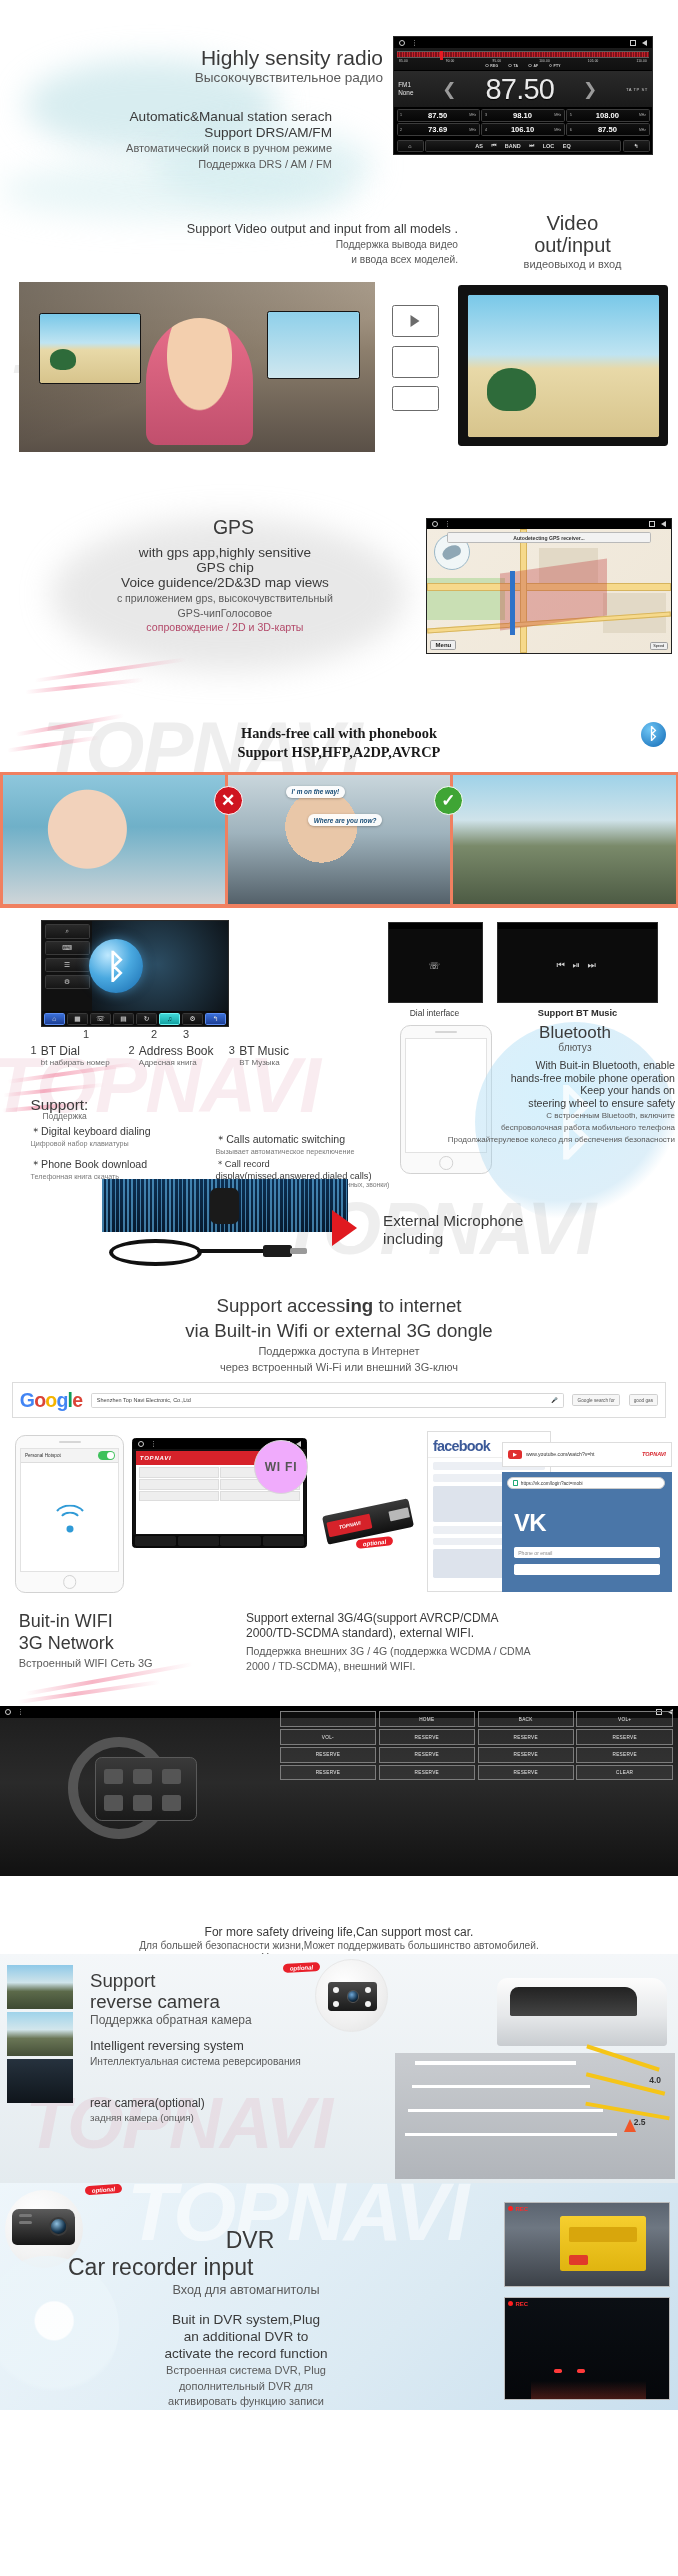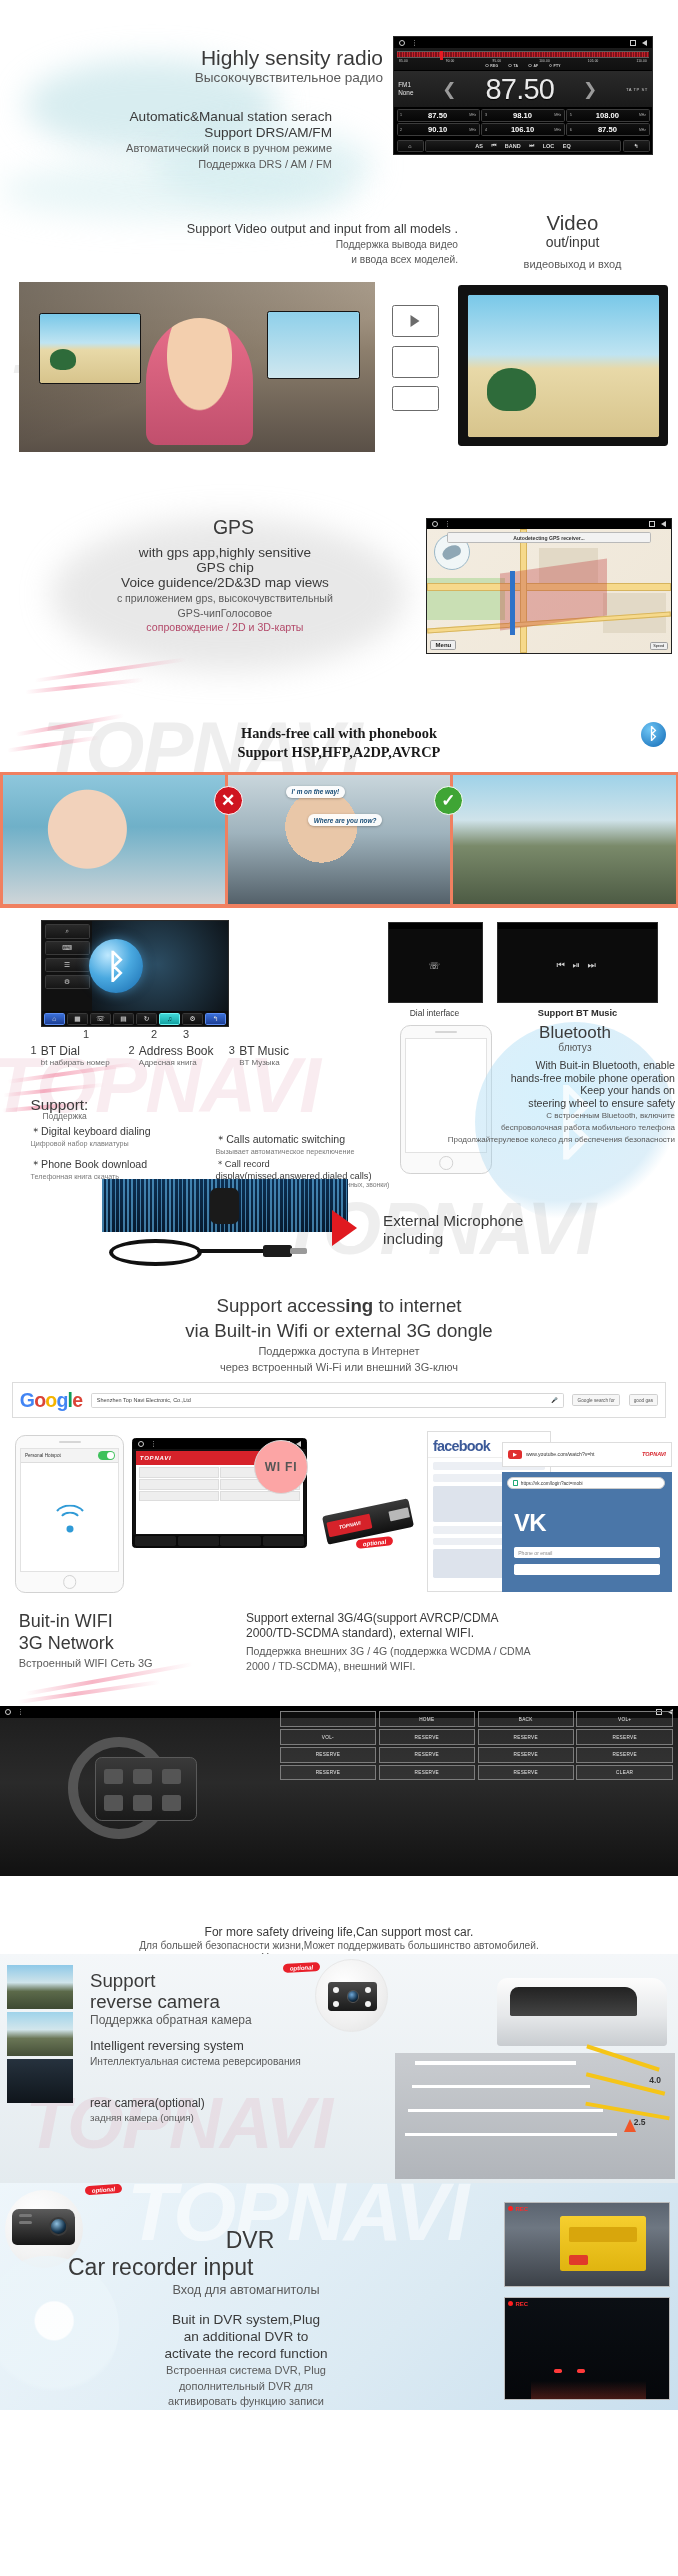--- a/index.html
+++ b/index.html
@@ -509,21 +509,21 @@
               <span class="pf">98.10</span>
               <span class="pu">MHz</span>
             </div>
           <div class="preset">
               <span class="pn">5</span>
               <span class="pf">108.00</span>
               <span class="pu">MHz</span>
             </div>
           <div class="preset">
               <span class="pn">2</span>
-              <span class="pf">90.10</span>
+              <span class="pf">73.69</span>
               <span class="pu">MHz</span>
             </div>
           <div class="preset">
               <span class="pn">4</span>
               <span class="pf">106.10</span>
               <span class="pu">MHz</span>
             </div>
           <div class="preset">
               <span class="pn">6</span>
               <span class="pf">87.50</span>
@@ -547,21 +547,21 @@
   </div>
 
   <div class="section" style="height:297px;">
     <div class="wm" style="left:8.5px;top:136px;font-size:73px;">TOPNAVI</div>
 
     <div class="t-en" style="position:absolute;left:0;top:10.2px;width:458px;text-align:right;font-size:12.7px;">Support Video output and input from all models .</div>
     <div class="t-ru" style="position:absolute;left:0;top:27px;width:458px;text-align:right;font-size:10.2px;">Поддержка вывода видео</div>
     <div class="t-ru" style="position:absolute;left:0;top:42px;width:458px;text-align:right;font-size:10.2px;">и ввода всех моделей.</div>
 
     <div class="t-en" style="position:absolute;left:475px;top:0px;width:195px;text-align:center;font-size:20.4px;">Video</div>
-    <div class="t-en" style="position:absolute;left:475px;top:22px;width:195px;text-align:center;font-size:14px;">out/input</div>
+    <div class="t-en" style="position:absolute;left:475px;top:22px;width:195px;text-align:center;font-size:20px;">out/input</div>
     <div class="t-ru" style="position:absolute;left:475px;top:46px;width:195px;text-align:center;font-size:11px;">видеовыход и вход</div>
 
     <div class="photo carint" style="position:absolute;left:18.7px;top:70px;width:356px;height:170px;">
       <div class="tabletscreen beach" style="position:absolute;left:20.4px;top:30.5px;width:102px;height:71px;"></div>
       <div style="position:absolute;left:127px;top:36px;width:107px;height:127px;background:radial-gradient(ellipse at 50% 30%, #f3cfae 0 32px, transparent 33px), linear-gradient(#e76e8a,#c14f6d);border-radius:50% 50% 10% 10%;"></div>
       <div class="tabletscreen" style="position:absolute;left:248px;top:29px;width:93px;height:68px;background:linear-gradient(#8fd0ea,#cfe7ef);"></div>
     </div>
 
     <div style="position:absolute;left:387px;top:93px;width:56px;height:119px;display:flex;flex-direction:column;gap:8.5px;align-items:center;">
       <div style="width:47px;height:32px;border:1.7px solid #6b6b6b;border-radius:2.5px;position:relative;">
@@ -854,21 +854,21 @@
         </div>
       </div>
       <div style="position:absolute;left:0;right:0;bottom:0;height:12.7px;background:#0a0a0a;display:flex;gap:1.7px;padding:1.7px;">
         <div style="flex:1;background:#1e1e1e;border-radius:1.7px;"></div>
         <div style="flex:1;background:#1e1e1e;border-radius:1.7px;"></div>
         <div style="flex:1;background:#1e1e1e;border-radius:1.7px;"></div>
         <div style="flex:1;background:#1e1e1e;border-radius:1.7px;"></div>
       </div>
     </div>
 
-    <div style="position:absolute;left:254px;top:13.6px;width:54px;height:54px;border-radius:50%;border:1.7px solid #d8d8d8;background:#fca5a5;display:flex;align-items:center;justify-content:center;color:#555;font-size:12px;font-weight:bold;letter-spacing:0.8px;">WI FI</div>
+    <div style="position:absolute;left:254px;top:13.6px;width:54px;height:54px;border-radius:50%;border:1.7px solid #d8d8d8;background:#f0abfc;display:flex;align-items:center;justify-content:center;color:#555;font-size:12px;font-weight:bold;letter-spacing:0.8px;">WI FI</div>
 
     <div class="dongle" style="position:absolute;left:324px;top:81px;width:88px;height:29px;transform:rotate(-12deg);">
       <div style="position:absolute;left:3.4px;top:6.8px;width:44px;height:15.3px;background:#d6222a;border-radius:1.7px;color:#fff;font-size:5.1px;display:flex;align-items:center;justify-content:center;font-style:italic;font-weight:bold;">TOPNAVI</div>
       <div style="position:absolute;right:1.7px;top:9.3px;width:20.4px;height:10.2px;background:#b8b8b8;border-radius:0.8px;"></div>
     </div>
     <div class="optional-badge" style="position:absolute;left:356px;top:112px;transform:rotate(-6deg);">optional</div>
 
     <div class="fb-panel" style="position:absolute;left:427px;top:5.1px;width:124px;height:161px;">
       <div style="padding:5.1px 5.1px 3.4px;border-bottom:0.8px solid #eee;">
         <div class="fb-logo">facebook</div>

